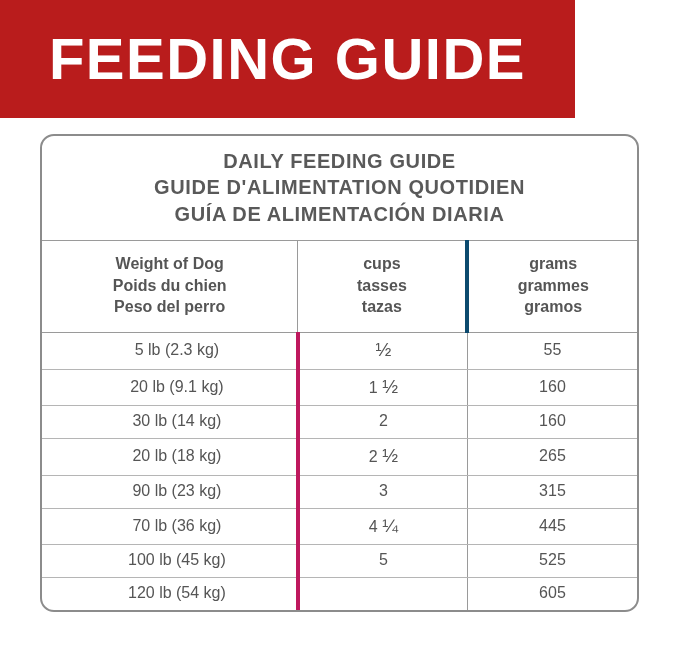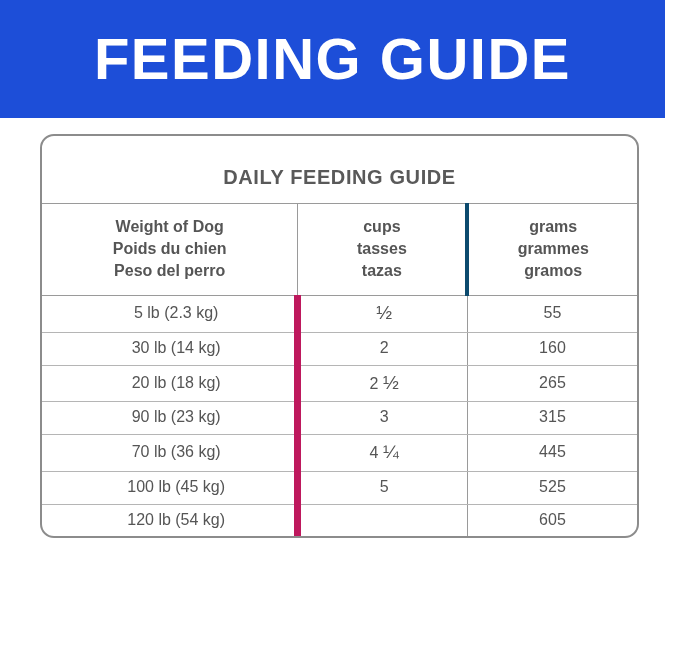--- a/index.html
+++ b/index.html
@@ -17,23 +17,23 @@
 
   .page {
     position: relative;
     width: 679px;
     height: 652px;
     background: #ffffff;
   }
 
   
   .banner {
-    width: 665px;
+    width: 575px;
     height: 118px;
-    background: #1d4ed8;
+    background: #b91c1c;
     display: flex;
     align-items: center;
     justify-content: center;
   }
   .banner-title {
     color: #ffffff;
     font-size: 58px;
     font-weight: bold;
     letter-spacing: 1.5px;
     line-height: 1;
@@ -46,21 +46,21 @@
     padding: 16px 40px 0 40px;
   }
   .card {
     border: 2px solid #8c8c8c;
     border-radius: 14px;
     overflow: hidden;
     background: #ffffff;
   }
 
   .card-header {
-    padding: 28px 10px 13px 10px;
+    padding: 12px 10px 13px 10px;
     text-align: center;
   }
   .card-header div {
     font-size: 20px;
     font-weight: bold;
     color: #595959;
     letter-spacing: 0.6px;
     line-height: 1.32;
   }
 
@@ -89,21 +89,21 @@
   table.feeding thead th.col-cups {
     border-right: 4px solid #0c4a6e;
   }
   table.feeding tbody td {
     border-bottom: 1px solid #b5b5b5;
     padding: 5px 4px 6px 4px;
     font-size: 16px;
     line-height: 1.3;
   }
   table.feeding tbody td.col-weight {
-    border-right: 7px solid #be185d;
+    border-right: 4px solid #be185d;
     padding-left: 20px;
   }
   table.feeding tbody td.col-cups {
     border-right: 1px solid #9a9a9a;
   }
   table.feeding tbody tr:last-child td {
     border-bottom: none;
   }
   col.w1 { width: 43%; }
   col.w2 { width: 28.5%; }
@@ -124,20 +124,22 @@
 
   <div class="banner">
     <div class="banner-title">FEEDING GUIDE</div>
   </div>
 
   <div class="card-wrap">
     <div class="card">
 
       <div class="card-header">
         <div>DAILY FEEDING GUIDE</div>
+        <div>GUIDE D'ALIMENTATION QUOTIDIEN</div>
+        <div>GUÍA DE ALIMENTACIÓN DIARIA</div>
       </div>
 
       <table class="feeding">
         <colgroup>
           <col class="w1">
           <col class="w2">
           <col class="w3">
         </colgroup>
         <thead>
           <tr>
@@ -158,20 +160,25 @@
             </th>
           </tr>
         </thead>
         <tbody id="feeding-body">
             <tr>
               <td class="col-weight">5 lb (2.3 kg)</td>
               <td class="col-cups amount"><span class="whole"></span><span class="frac" style="font-size: 19px; vertical-align: 0px;">½</span></td>
               <td class="col-grams">55</td>
             </tr>
             <tr>
+              <td class="col-weight">20 lb (9.1 kg)</td>
+              <td class="col-cups amount"><span class="whole">1</span> <span class="frac" style="font-size: 19px; vertical-align: 0px;">½</span></td>
+              <td class="col-grams">160</td>
+            </tr>
+            <tr>
               <td class="col-weight">30 lb (14 kg)</td>
               <td class="col-cups amount"><span class="whole">2</span><span class="frac"></span></td>
               <td class="col-grams">160</td>
             </tr>
             <tr>
               <td class="col-weight">20 lb (18 kg)</td>
               <td class="col-cups amount"><span class="whole">2</span> <span class="frac" style="font-size: 19px; vertical-align: 0px;">½</span></td>
               <td class="col-grams">265</td>
             </tr>
             <tr>

